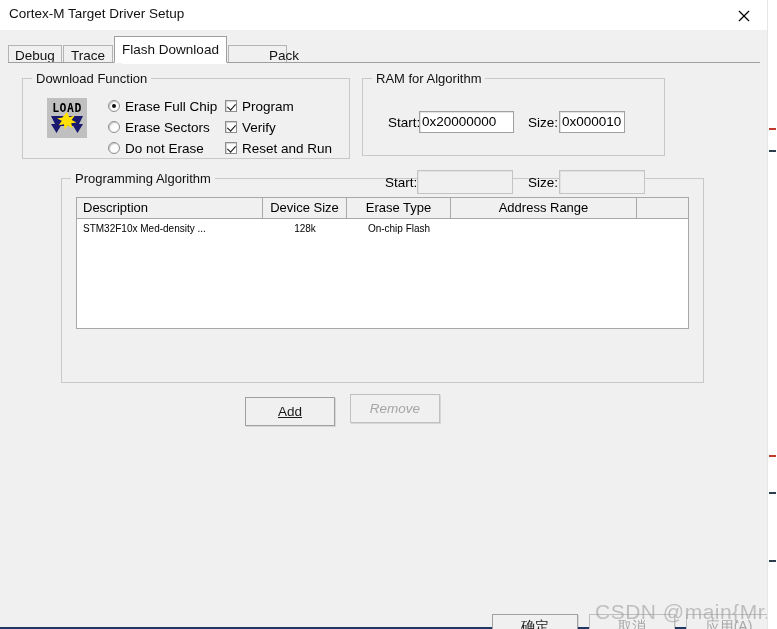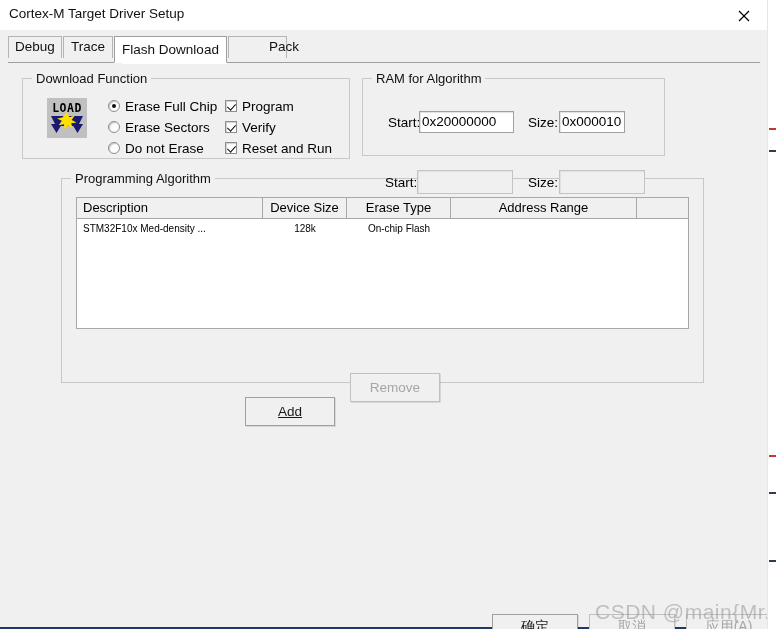--- a/index.html
+++ b/index.html
@@ -66,21 +66,21 @@
   #close-button svg { position: absolute; left: 17px; top: 10px; }
 
   
   #tabstrip {
     position: absolute;
     left: 8px; top: 36px;
     width: 752px; height: 26px;
   }
   .tab {
     position: absolute;
-    top: 0;
+    top: 9px;
     height: 22px;
     background: #f0f0f0;
     border: 1px solid #b4b4b4;
     border-bottom: none;
     box-sizing: border-box;
     font-size: 13.5px;
     color: #111;
     line-height: 20px;
     text-align: center;
     white-space: nowrap;
@@ -299,21 +299,21 @@
     font-size: 13.5px;
     color: #1a1a1a;
     text-align: center;
     white-space: nowrap;
     cursor: default;
   }
   .btn.disabled { color: #a6a6a6; border-color: #c0c0c0; }
   .btn .underline { text-decoration: underline; }
 
   #btn-add    { left: 245px; top: 397px; width: 90px;  height: 29px; line-height: 27px; }
-  #btn-remove { left: 350px; top: 373px; width: 90px;  height: 29px; line-height: 27px; }
+  #btn-remove { left: 350px; top: 394px; width: 90px;  height: 29px; line-height: 27px; font-style: italic; }
 
   #btn-ok     { left: 492px; top: 614px; width: 86px; height: 27px; line-height: 22px; font-size: 14px; }
   #btn-cancel { left: 589px; top: 614px; width: 86px; height: 27px; line-height: 22px; font-size: 14px; }
   #btn-apply  { left: 686px; top: 614px; width: 86px; height: 27px; line-height: 22px; font-size: 14px; }
 
   
   #watermark {
     position: absolute;
     left: 595px; top: 600px;
     font-size: 21px;

